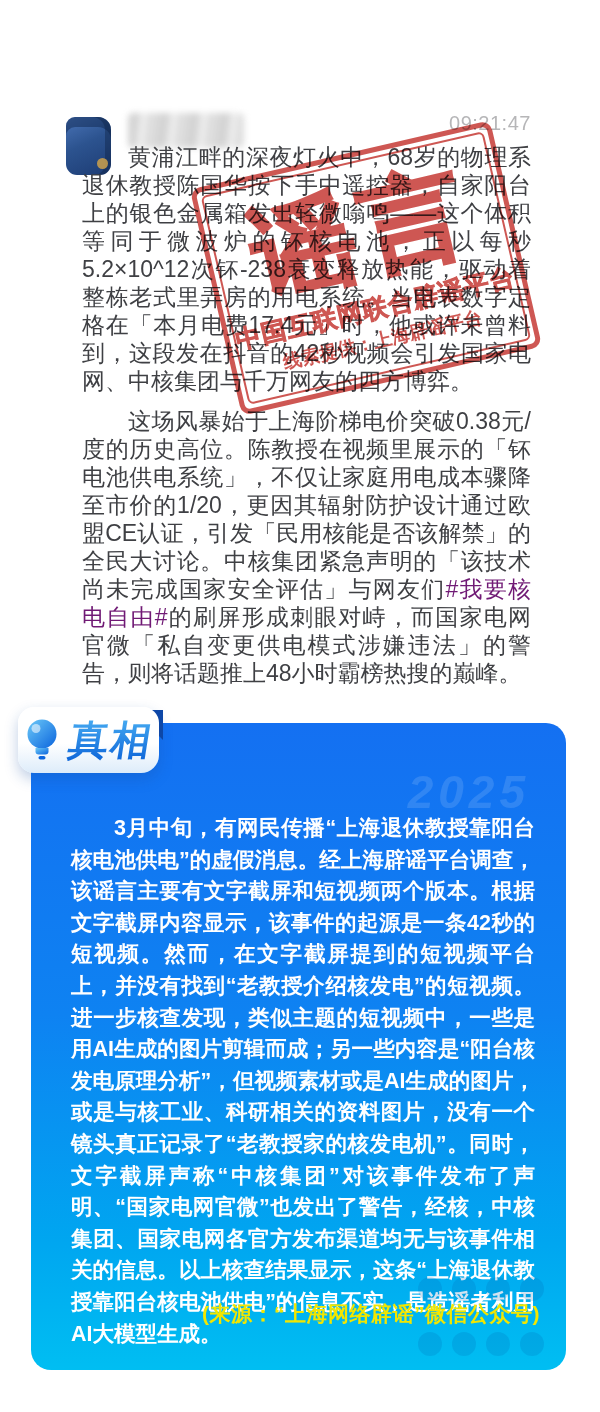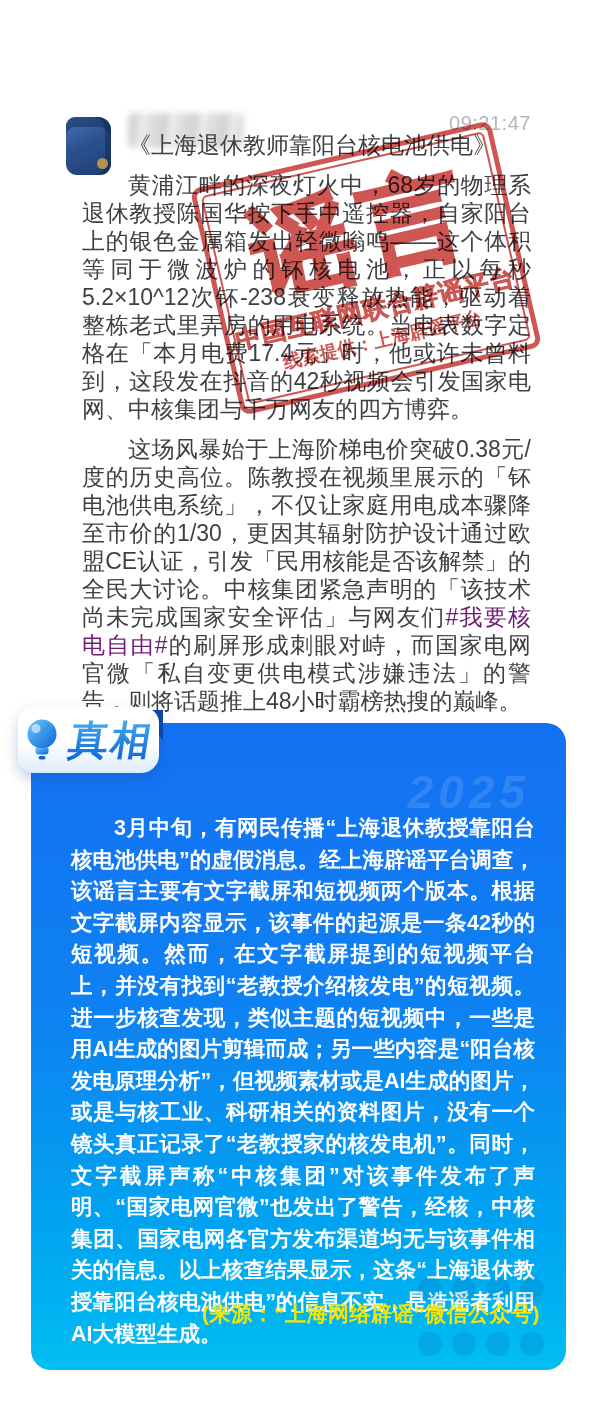--- a/index.html
+++ b/index.html
@@ -109,23 +109,22 @@
 <body>
 
 <div class="page">
 
   <section class="chat-shot">
     <div class="avatar"></div>
     <div class="username-blur"></div>
     <div class="timestamp">09:21:47</div>
 
     <div class="msg">
-      <div class="msg-title">《上海退休教师靠阳台核电池供电》</div>
       <p>黄浦江畔的深夜灯火中，68岁的物理系退休教授陈国华按下手中遥控器，自家阳台上的银色金属箱发出轻微嗡鸣——这个体积等同于微波炉的钚核电池，正以每秒5.2×10^12次钚-238衰变释放热能，驱动着整栋老式里弄房的用电系统。当电表数字定格在「本月电费17.4元」时，他或许未曾料到，这段发在抖音的42秒视频会引发国家电网、中核集团与千万网友的四方博弈。</p>
-      <p><span>这场风暴始于上海阶梯电价突破0.38元/度的历史高位。陈教授在视频里展示的「钚电池供电系统」，不仅让家庭用电成本骤降至市价的1/30，更因其辐射防护设计通过欧盟CE认证，引发「民用核能是否该解禁」的全民大讨论。中核集团紧急声明的「该技术尚未完成国家安全评估」与网友们</span><span class="hashtag">#我要核电自由#</span><span>的刷屏形成刺眼对峙，而国家电网官微「私自变更供电模式涉嫌违法」的警告，则将话题推上48小时霸榜热搜的巅峰。</span></p>
+      <p><span>这场风暴始于上海阶梯电价突破0.38元/度的历史高位。陈教授在视频里展示的「钚电池供电系统」，不仅让家庭用电成本骤降至市价的1/20，更因其辐射防护设计通过欧盟CE认证，引发「民用核能是否该解禁」的全民大讨论。中核集团紧急声明的「该技术尚未完成国家安全评估」与网友们</span><span class="hashtag">#我要核电自由#</span><span>的刷屏形成刺眼对峙，而国家电网官微「私自变更供电模式涉嫌违法」的警告，则将话题推上48小时霸榜热搜的巅峰。</span></p>
     </div>
 
     <div class="stamp">
       <div class="stamp-inner">
         <div class="stamp-main">谣言</div>
         <div class="stamp-org">中国互联网联合辟谣平台</div>
         <div class="stamp-src">线索提供：上海辟谣平台</div>
       </div>
     </div>
   </section>

